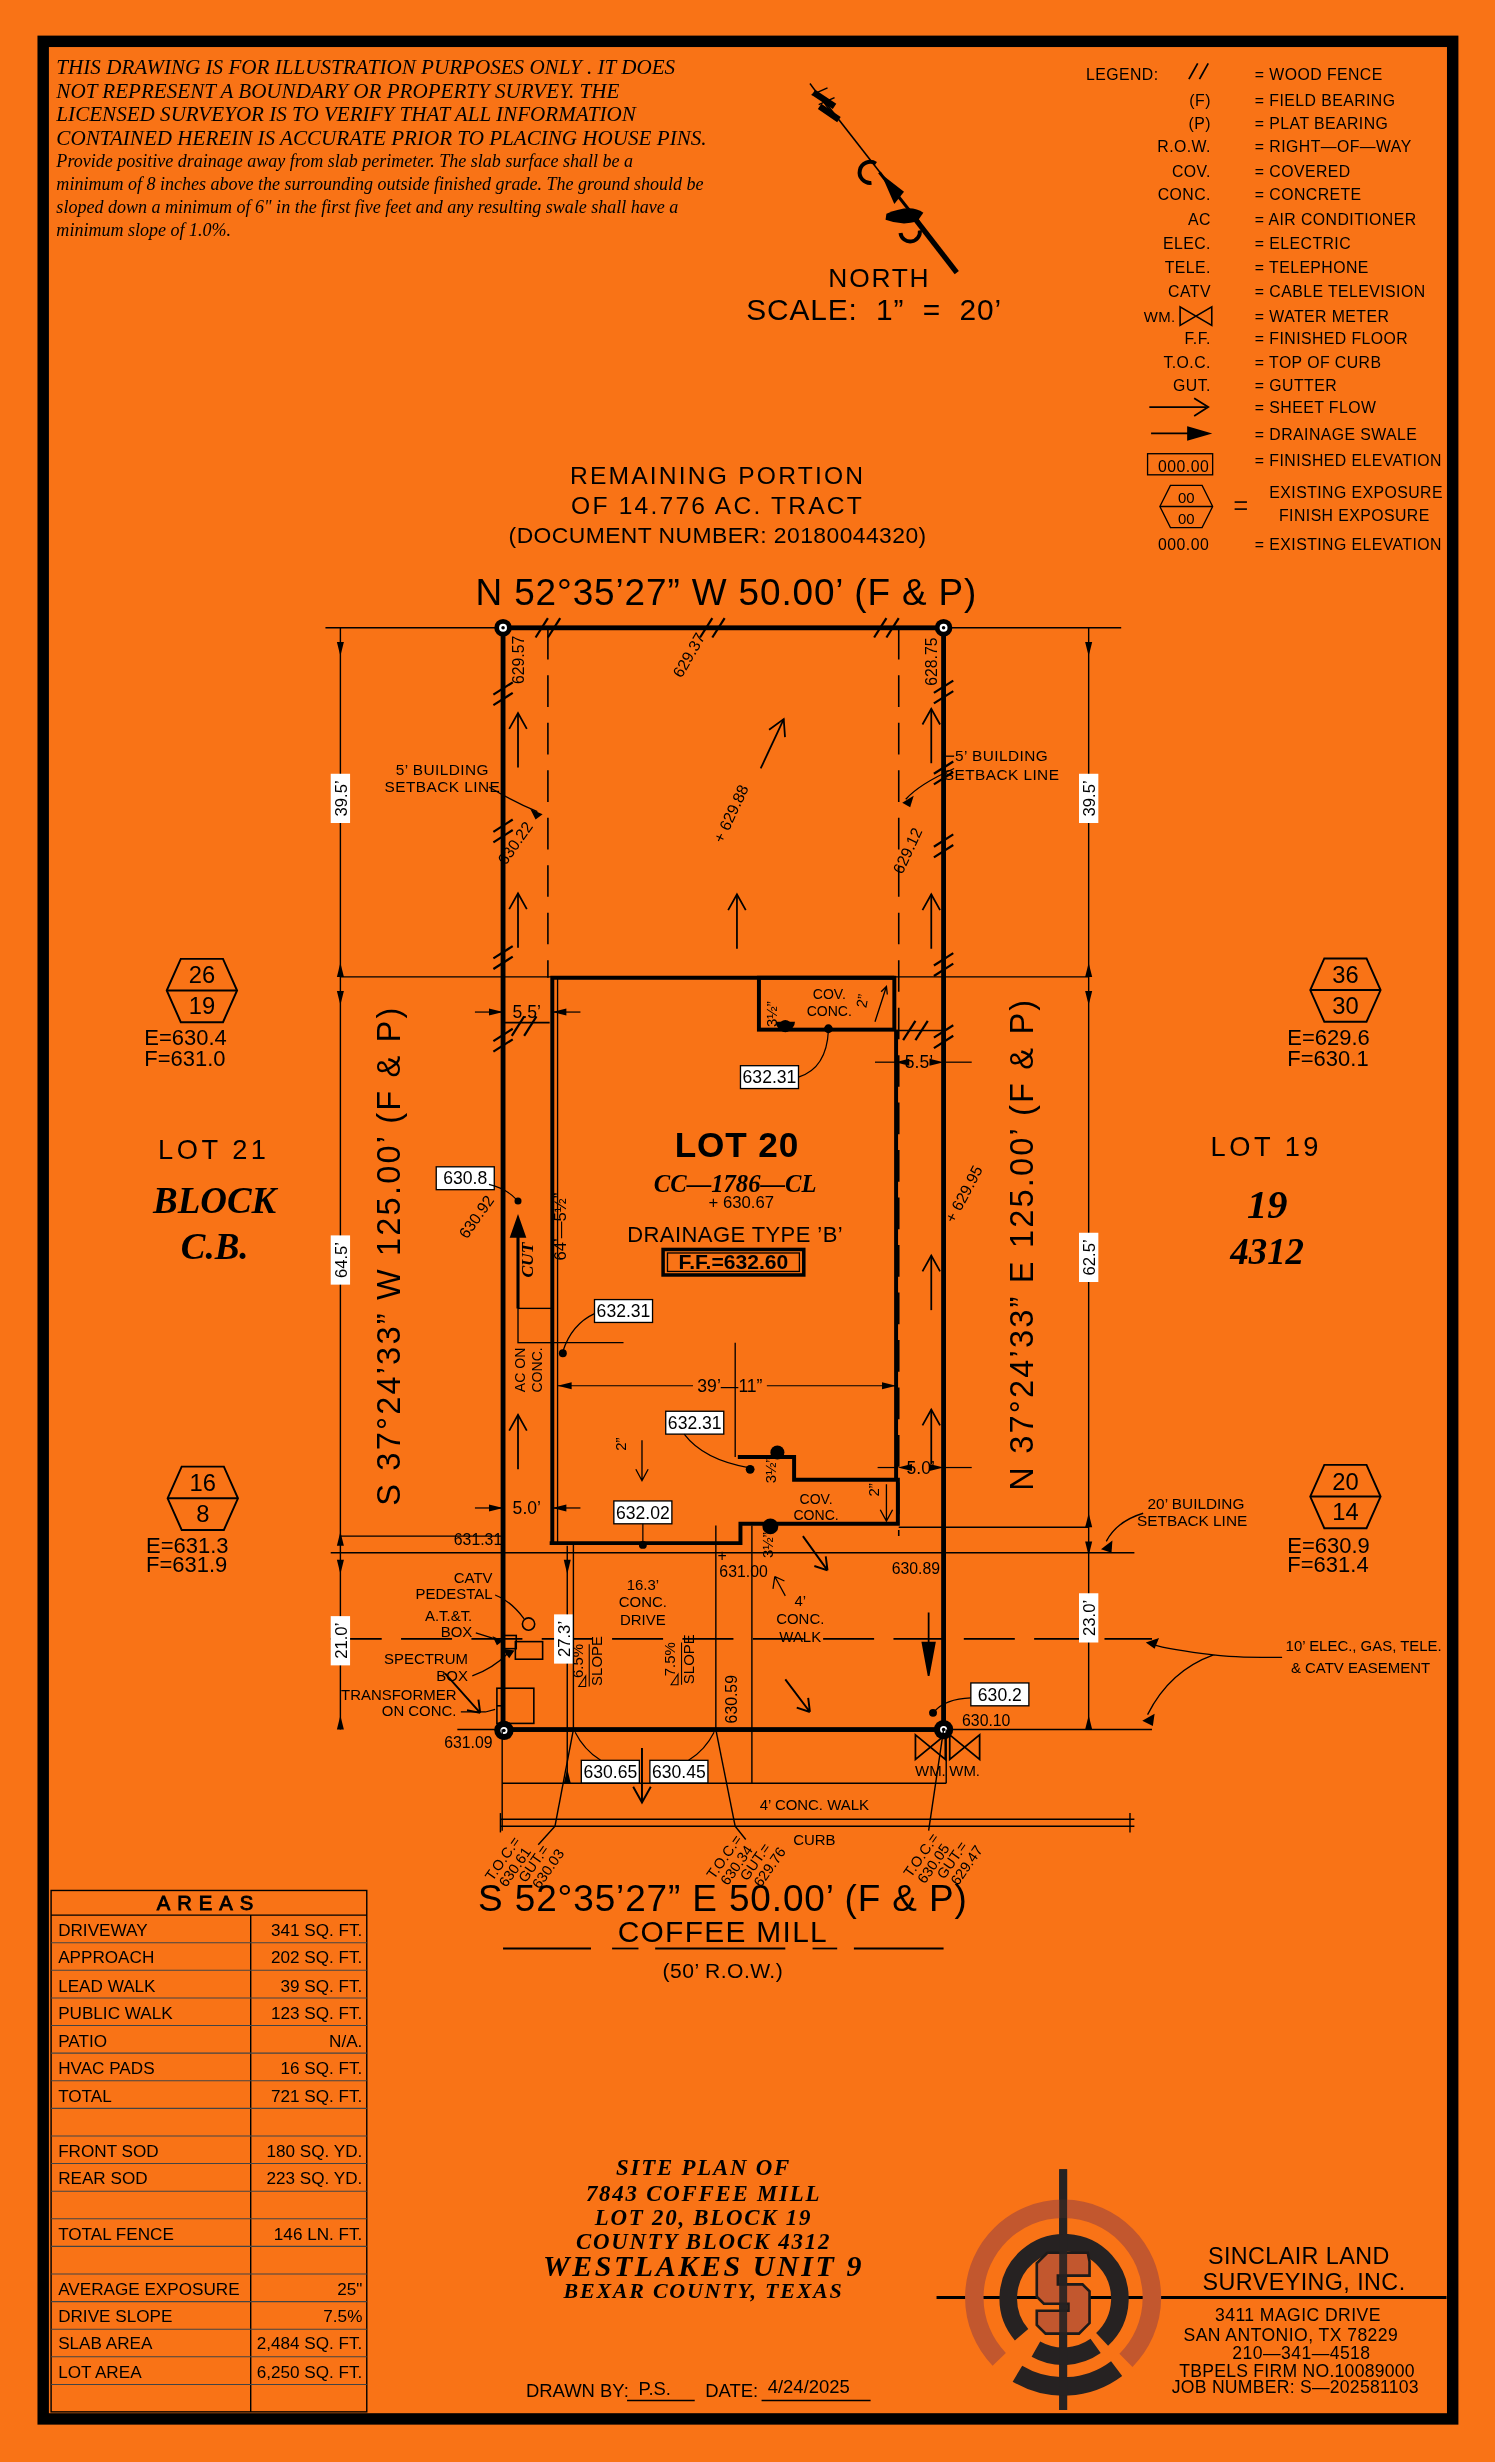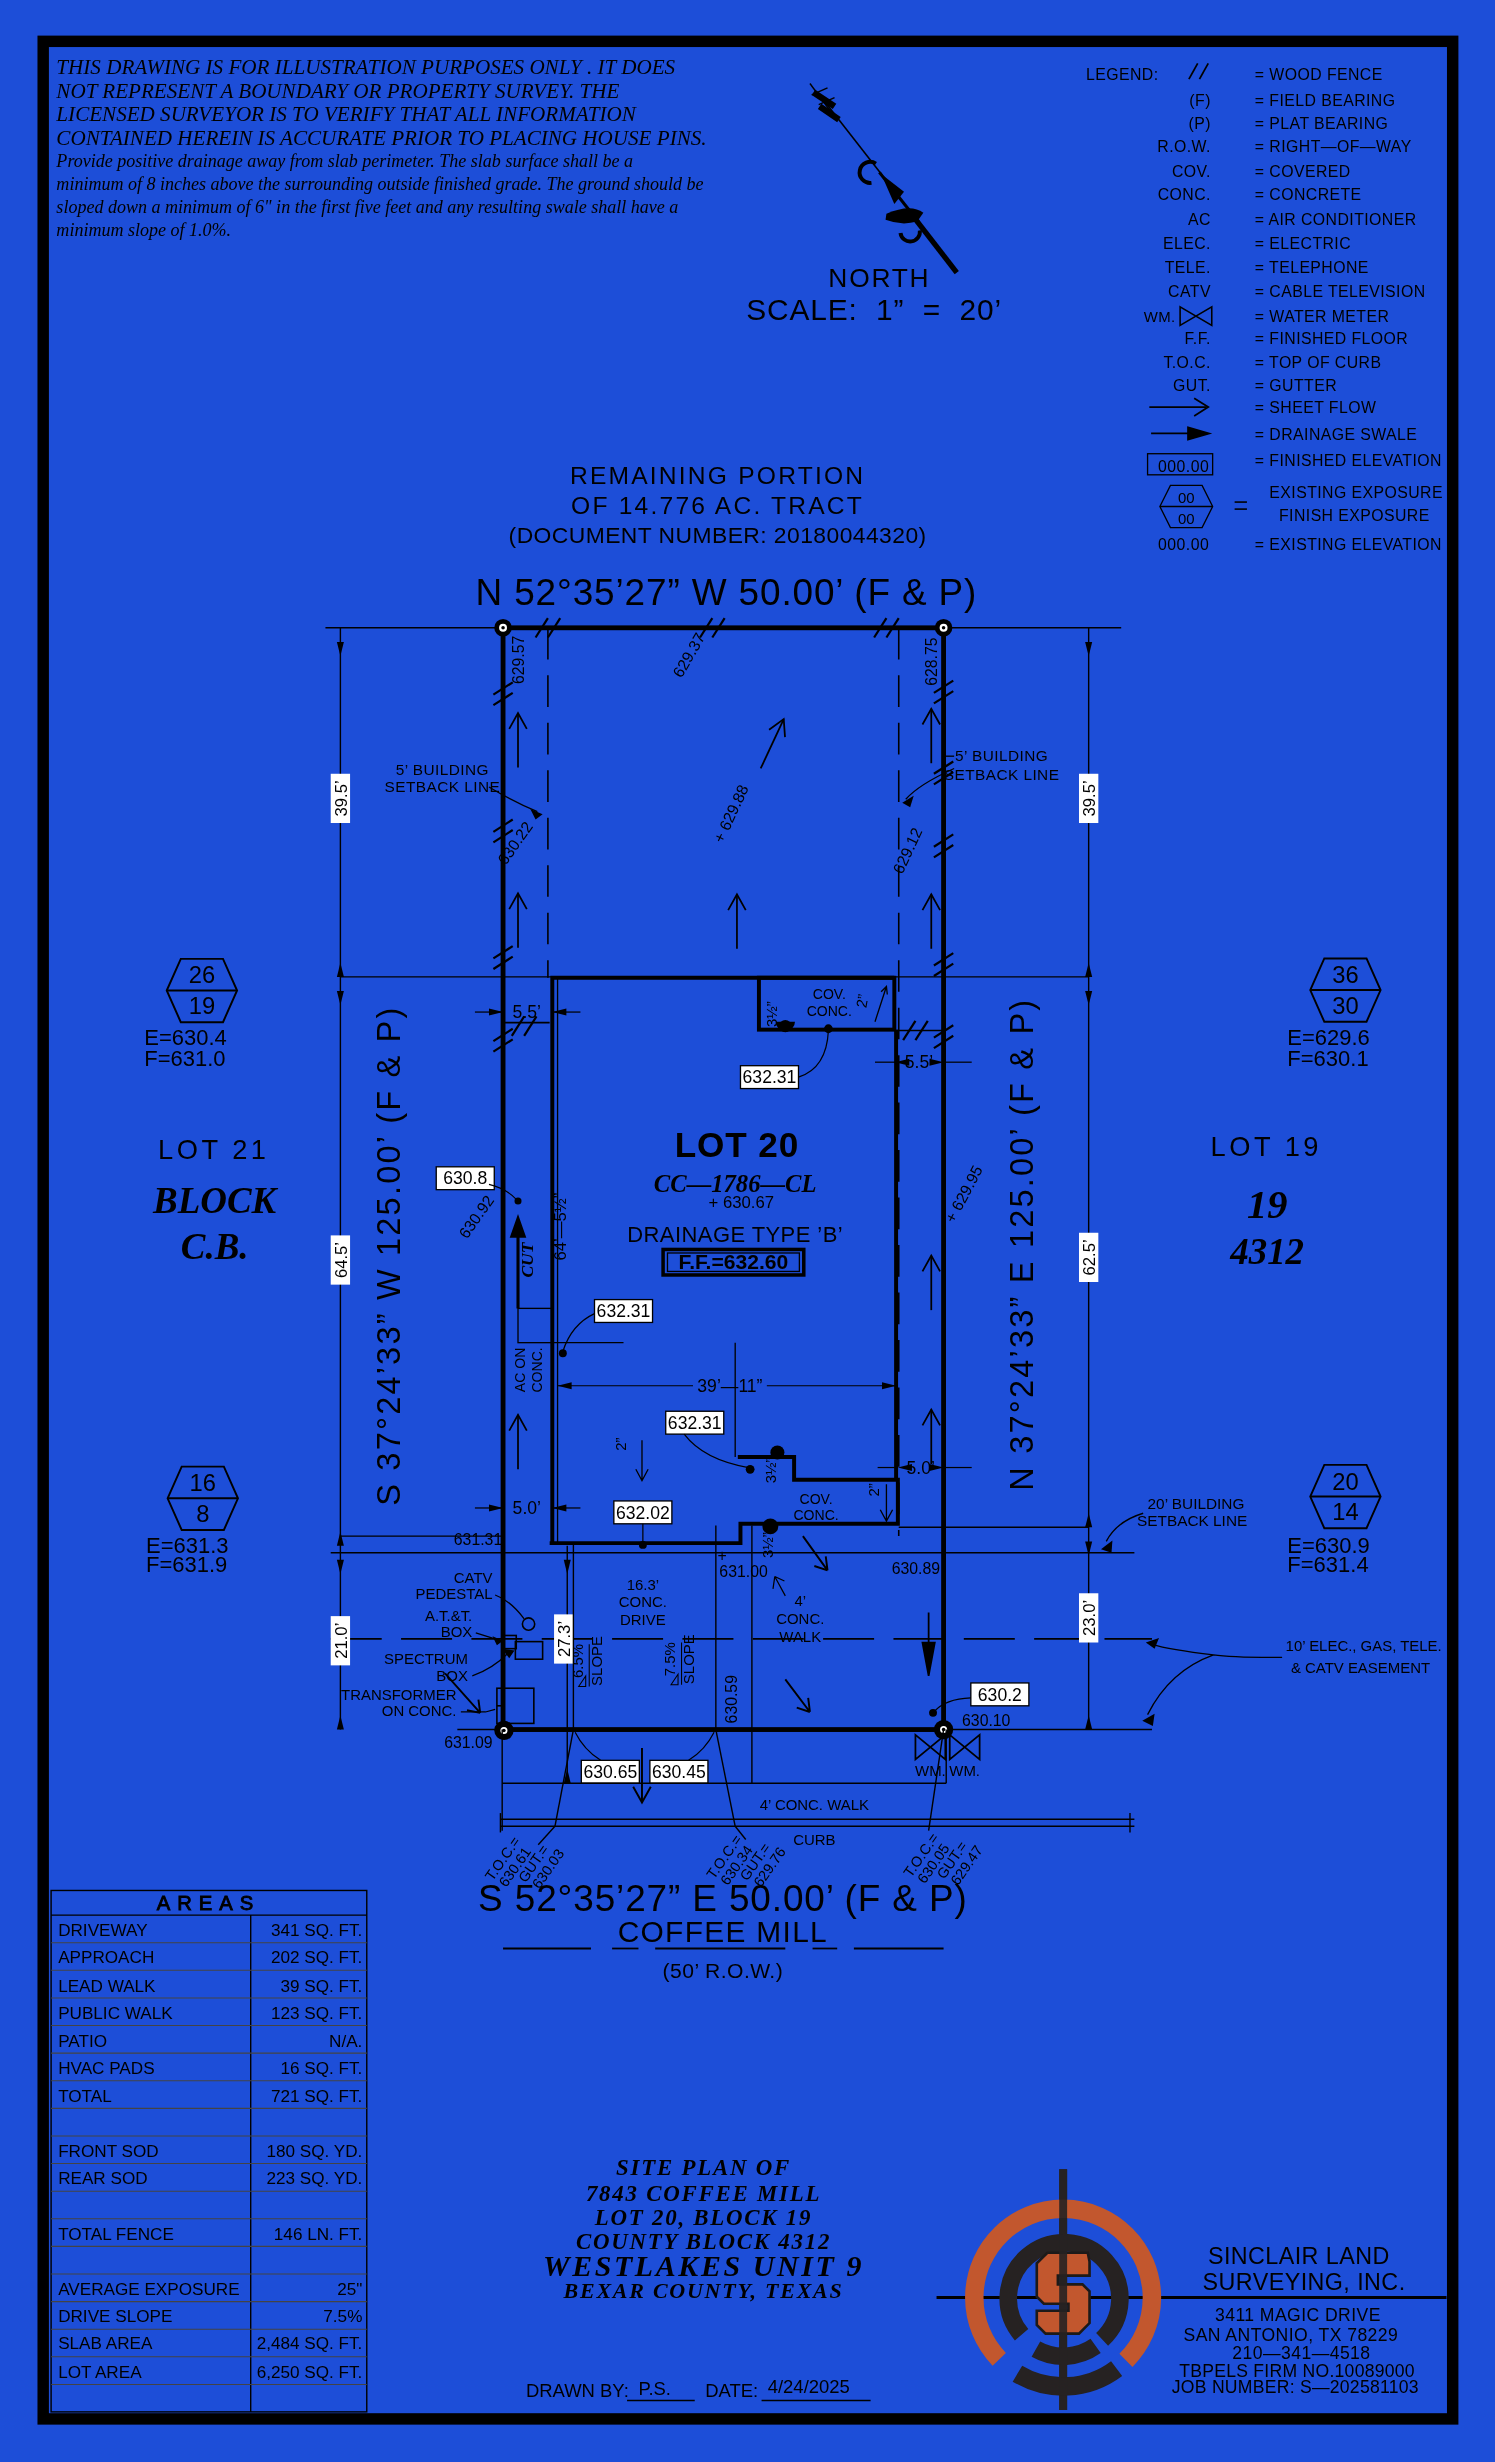--- a/index.html
+++ b/index.html
@@ -1,16 +1,16 @@
 <!DOCTYPE html>
 <html style="font-size:14px"><head>
 <meta charset="utf-8">
 <style>
 html,body{margin:0;padding:0;background:#fff;}
-#page{position:relative;width:1495px;height:2462px;background:#1d4ed8;overflow:hidden;}
+#page{position:relative;width:1495px;height:2462px;background:#f97316;overflow:hidden;}
 svg{position:absolute;top:0;left:0;}
 text{fill:#000;}
 .s{font-family:"Liberation Sans",sans-serif;}
 .ser{font-family:"Liberation Serif",serif;font-style:italic;}
 </style>
 </head>
 <body>
 <div id="page">
 <svg width="1495" height="2462" viewBox="0 0 1700 2800">
 

